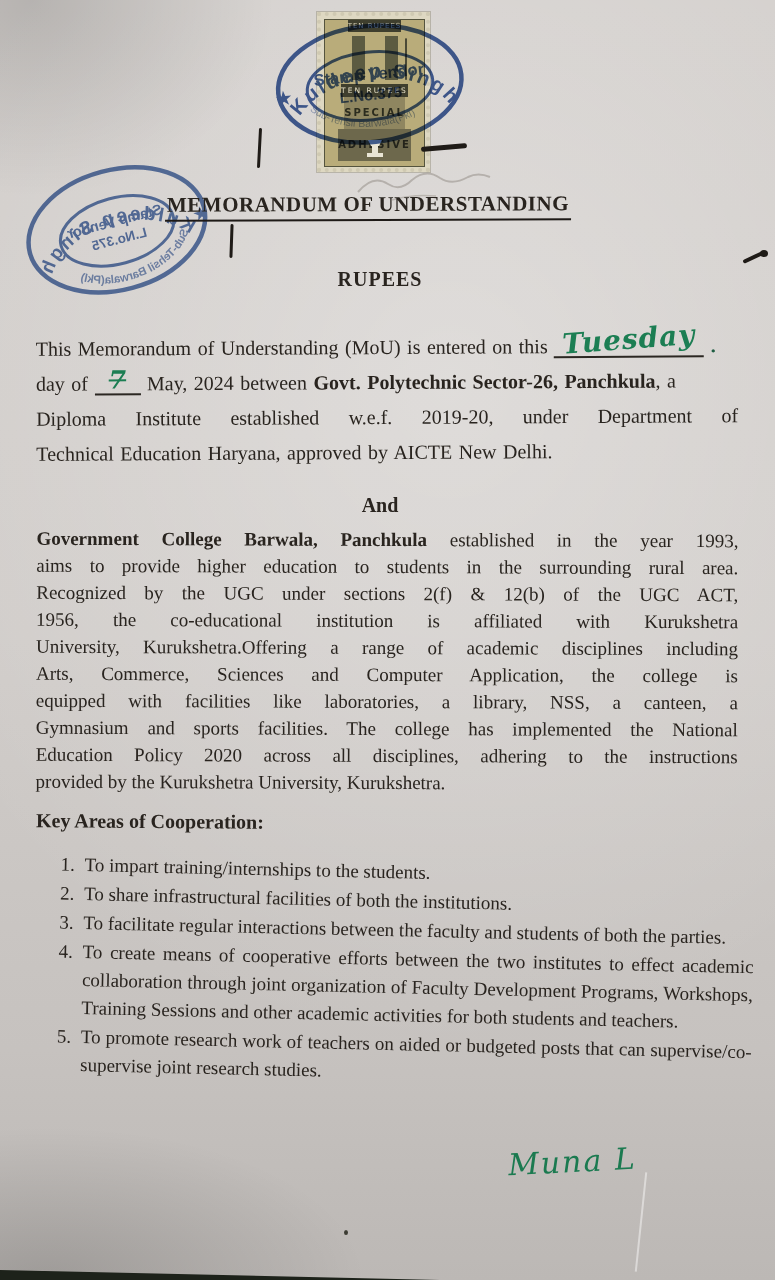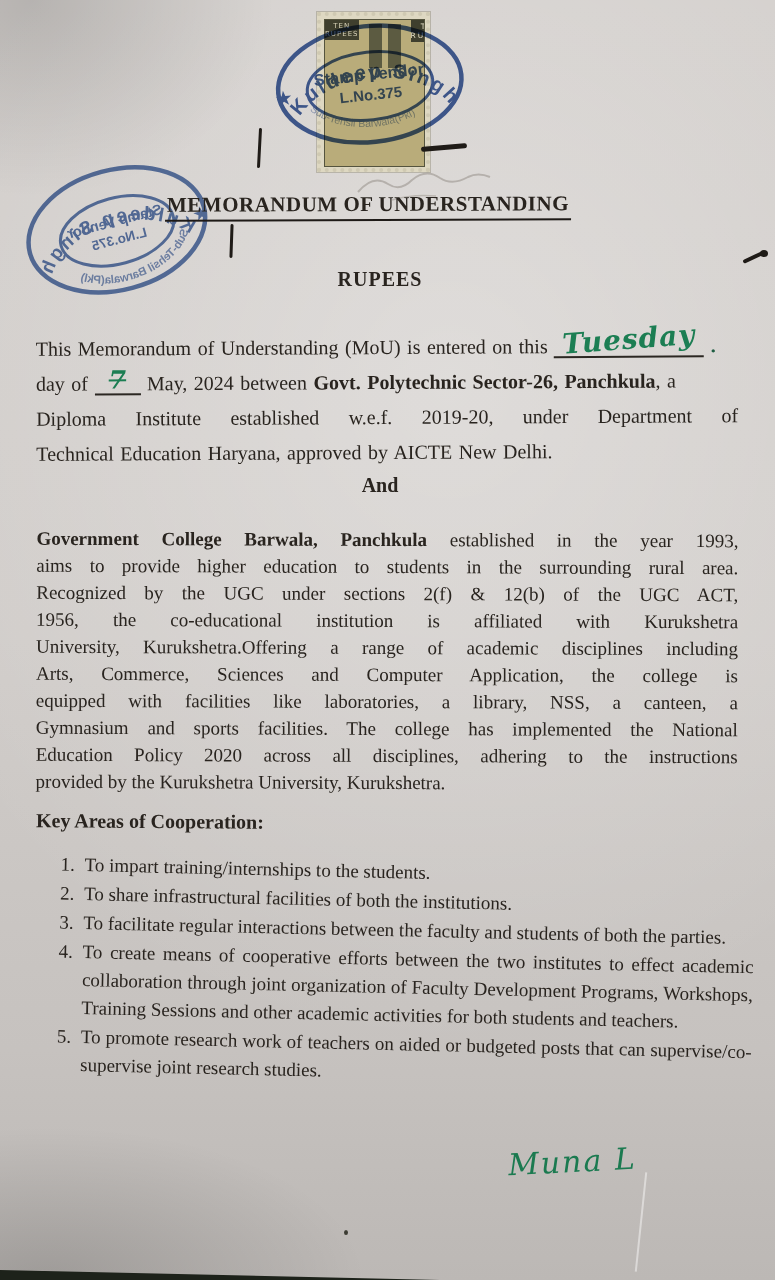--- a/index.html
+++ b/index.html
@@ -12,21 +12,21 @@
       radial-gradient(120% 80% at 58% 30%, rgba(255,255,255,0.30), transparent 65%),
       linear-gradient(to bottom,#d3cfcc 0%,#d0ccc9 50%,#c6c2bf 82%,#bcb8b5 100%);
   }
   
   .stamp{
     position:absolute;left:317px;top:12px;width:113px;height:160px;
     background:#ded8c2;border:4px dotted #cfc9b2;box-sizing:border-box;
     padding:3px;box-shadow:0 0 0 1px rgba(120,115,90,.35);
   }
   .stamp-inner{width:100%;height:100%;background:#b9ac7a;border:1px solid #55543e;
-    display:flex;flex-direction:row;align-items:flex-start;overflow:hidden;}
+    display:flex;flex-direction:column;align-items:center;overflow:hidden;}
   .stamp-topband{background:#3f3f2e;color:#d8d2b8;font-size:7px;text-align:center;
     letter-spacing:1px;padding:2px 0;font-family:"DejaVu Sans",sans-serif;}
   .stamp-vignette{flex:0 0 52px;position:relative;background:
       linear-gradient(to bottom, #b4a878 0 6px, #a99d6d 6px 100%);}
   .stamp-vignette .col{position:absolute;top:4px;width:13px;height:44px;background:#5c5b41;}
   .stamp-vignette .col.c1{left:10px}.stamp-vignette .col.c2{right:10px}
   .stamp-vignette .arch{position:absolute;left:30px;right:30px;top:6px;height:40px;
     background:#6a6950;border-radius:14px 14px 0 0;border:1px solid #4a4936;}
   .stamp-midband{background:#3f3f2e;color:#e3ddc4;font-size:7.5px;text-align:center;
     letter-spacing:2px;padding:2px 0;font-family:"DejaVu Sans",sans-serif;}
@@ -57,21 +57,21 @@
   
   .title-wrap{position:absolute;left:0;top:192px;width:736px;text-align:center;transform:rotate(-0.2deg);}
   .doc-title{display:inline-block;font-size:21px;font-weight:bold;letter-spacing:.5px;
     border-bottom:2.5px solid #1e1a17;padding:0 2px 2px 2px;}
   .between{position:absolute;left:0;top:268px;width:760px;text-align:center;
     font-size:20px;font-weight:bold;letter-spacing:1px;}
   .para{position:absolute;left:36px;width:702px;font-size:20px;line-height:35px;}
   .p1{top:330px;transform:rotate(-0.3deg);word-spacing:1.5px;}
   .jline{text-align:justify;text-align-last:justify;}
   .jline-last{text-align:left;}
-  .and-label{position:absolute;left:0;top:474px;width:760px;text-align:center;
+  .and-label{position:absolute;left:0;top:494px;width:760px;text-align:center;
     font-size:20px;font-weight:bold;}
   .p2{top:526px;line-height:27px;font-size:19px;transform:rotate(0.2deg);}
   .key-heading{position:absolute;left:36px;top:810px;font-size:20px;font-weight:bold;
     transform:rotate(0.4deg);}
   .key-list{position:absolute;left:36px;top:850px;width:676px;margin:0;
     padding-left:44px;font-size:19px;line-height:28px;transform:rotate(1.3deg);
     transform-origin:left top;}
   .key-list li{padding-left:5px;text-align:justify;margin:0 0 1px 0;}
   
   .blank{display:inline-block;border-bottom:2.5px solid #2b2722;min-width:150px;

